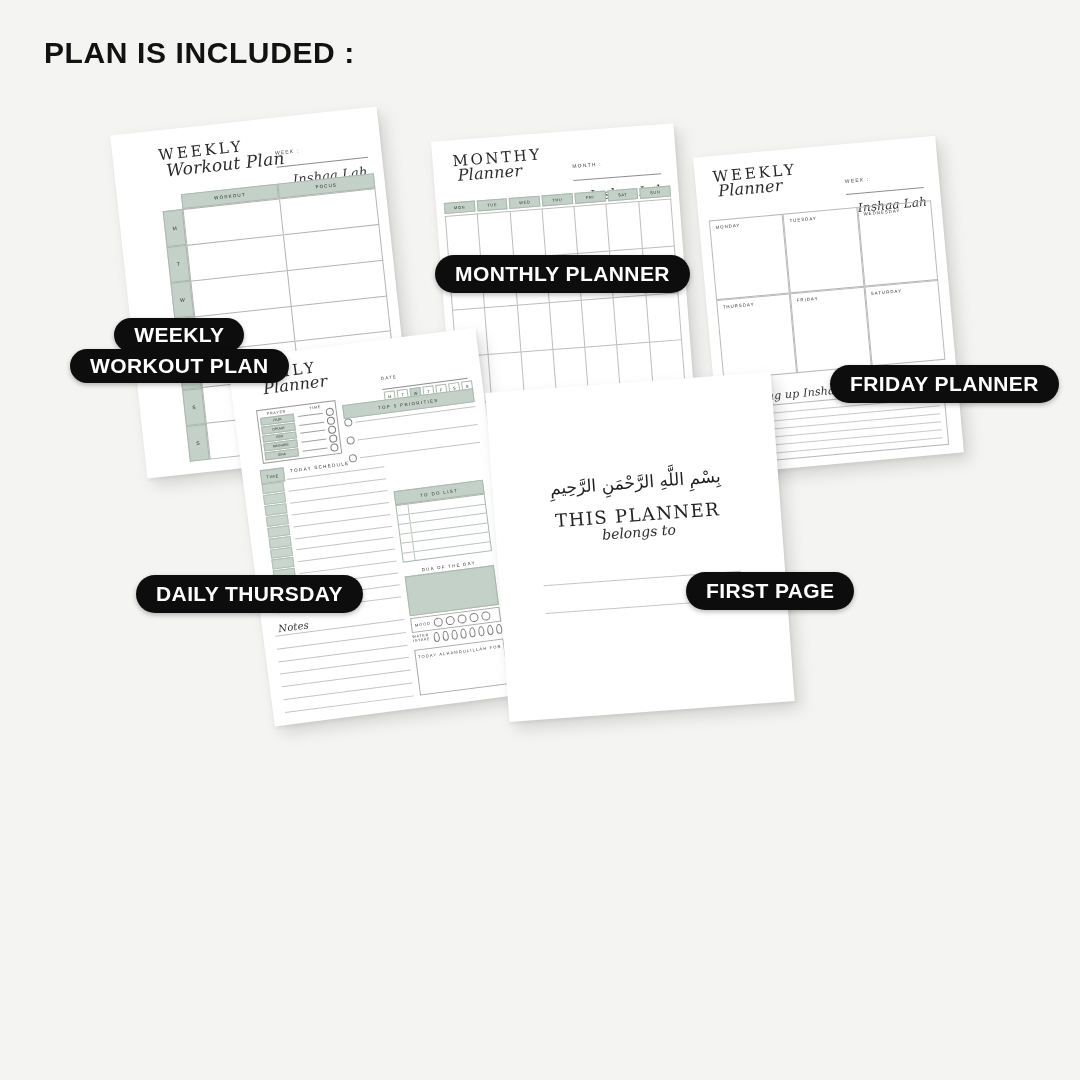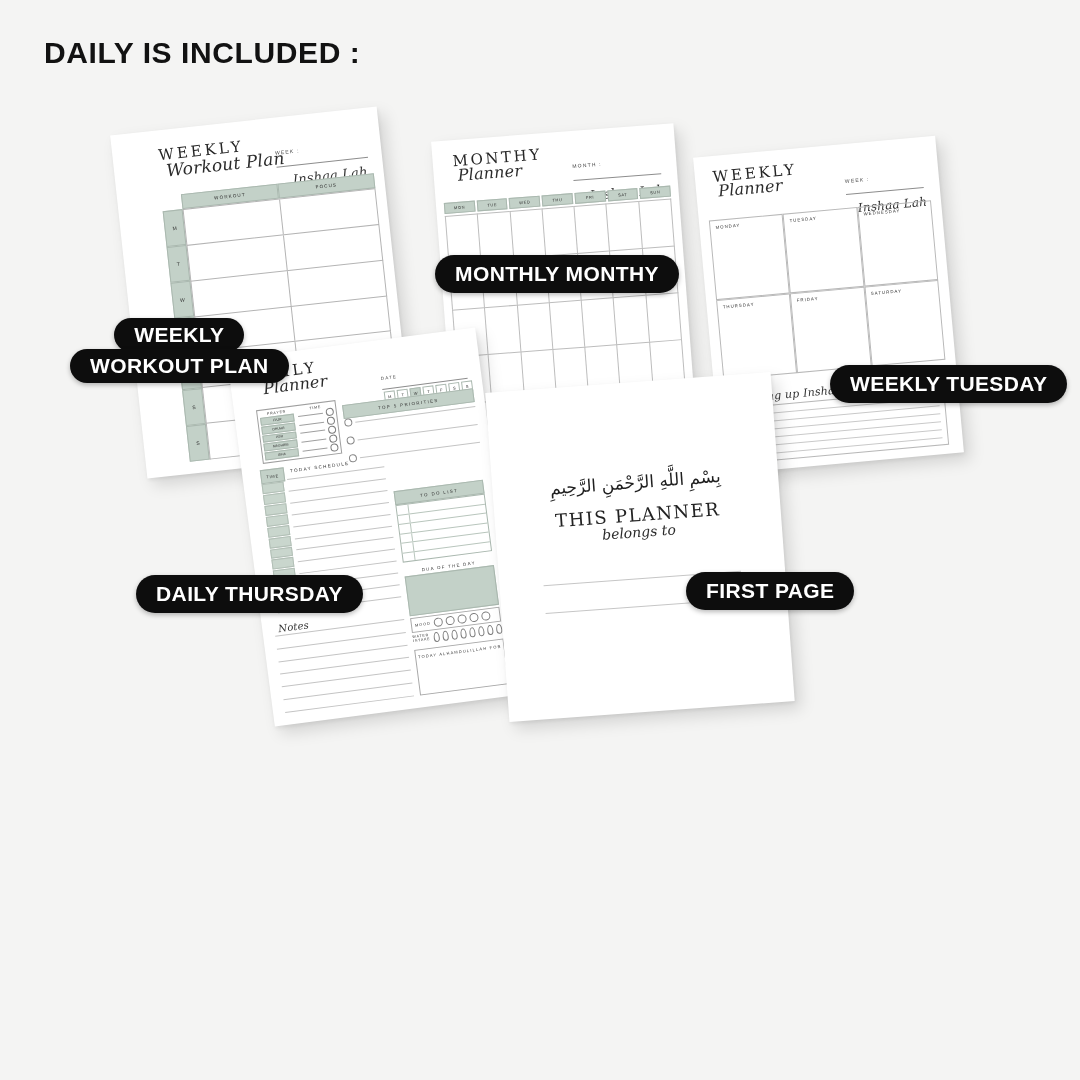--- a/index.html
+++ b/index.html
@@ -192,21 +192,21 @@
   #p-first .bt{position:absolute;left:0;right:0;top:142px;text-align:center;
     font-size:14px;color:#2b2b2b;}
   #p-first .s1{position:absolute;left:44px;right:44px;top:196px;border-bottom:1px solid #c6c6c6;}
   #p-first .s2{position:absolute;left:44px;right:44px;top:224px;border-bottom:1px solid #c6c6c6;}
 </style>
 </head>
 <body>
 
 <div class="stage">
 
-  <div class="heading">DAILY IS INCLUDED :</div>
+  <div class="heading">PLAN IS INCLUDED :</div>
 
   <div class="sheet" id="p-workout">
     <div class="ttl">
       <div class="l1">WEEKLY</div>
       <div class="l2 script">Workout Plan</div>
     </div>
     <div class="wk">
       <div class="lb">WEEK :</div>
       <div class="ln"></div>
     </div>
@@ -549,18 +549,18 @@
     <div class="tp">THIS PLANNER</div>
     <div class="bt serif" style="font-style:italic">belongs to</div>
     <div class="s1"></div>
     <div class="s2"></div>
   </div>
 
   <div class="badge2" style="left:70px;top:318px;">
     <span>WEEKLY</span>
     <span>WORKOUT PLAN</span>
   </div>
-  <div class="badge one" style="left:435px;top:255px;">MONTHLY MONTHY</div>
-  <div class="badge one" style="left:830px;top:365px;">WEEKLY TUESDAY</div>
+  <div class="badge one" style="left:435px;top:255px;">MONTHLY PLANNER</div>
+  <div class="badge one" style="left:830px;top:365px;">FRIDAY PLANNER</div>
   <div class="badge one" style="left:136px;top:575px;">DAILY THURSDAY</div>
   <div class="badge one" style="left:686px;top:572px;">FIRST PAGE</div>
 
 </div>
 
 </body></html>

